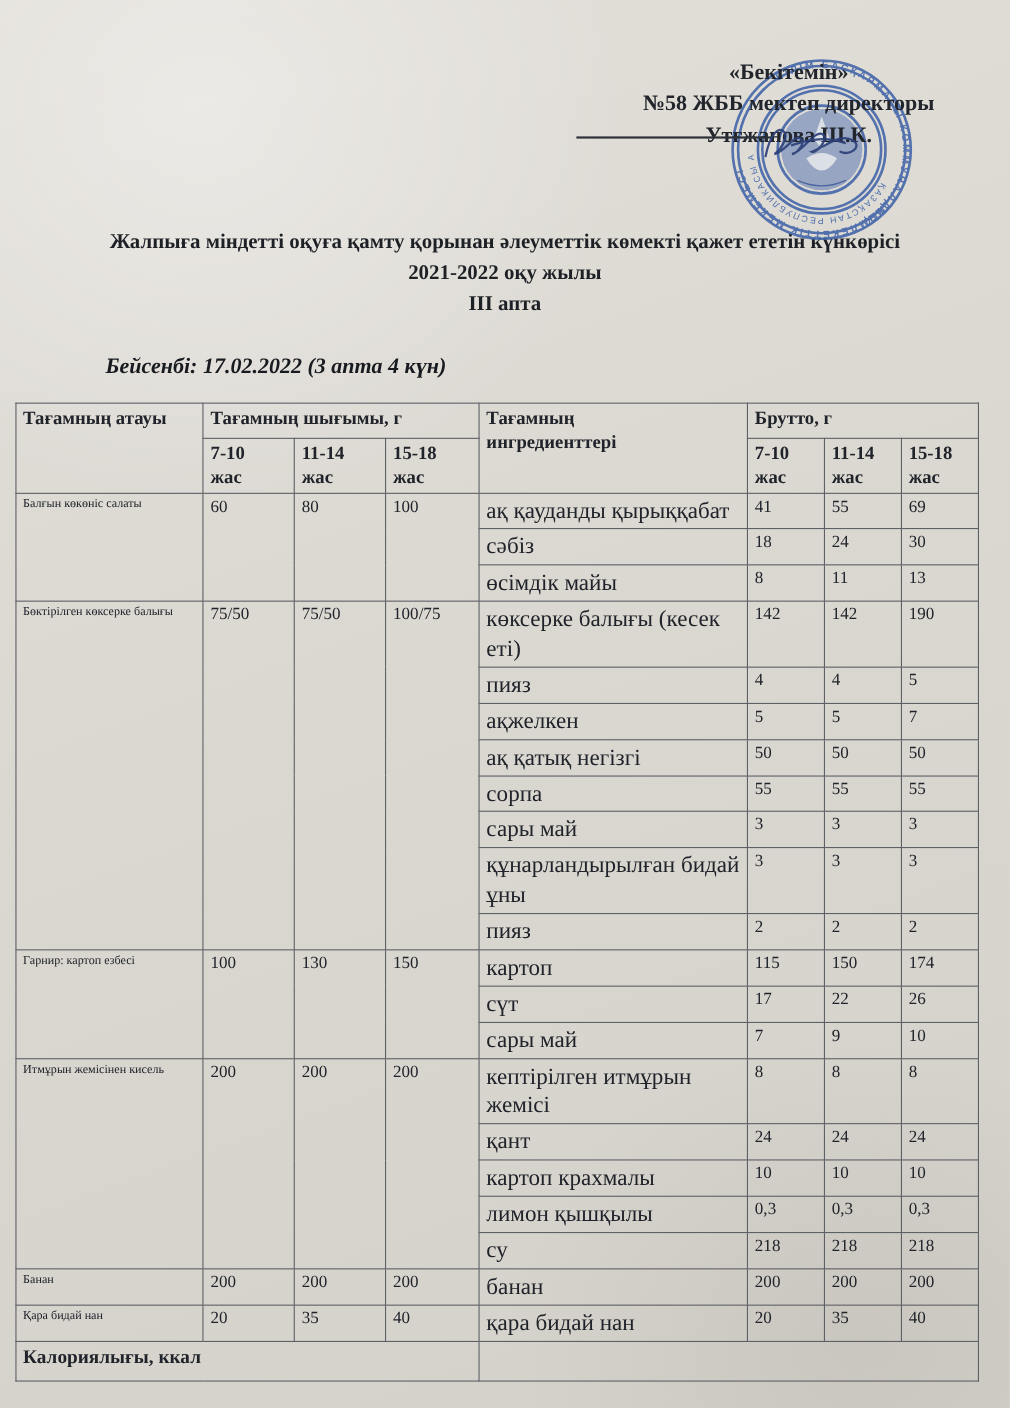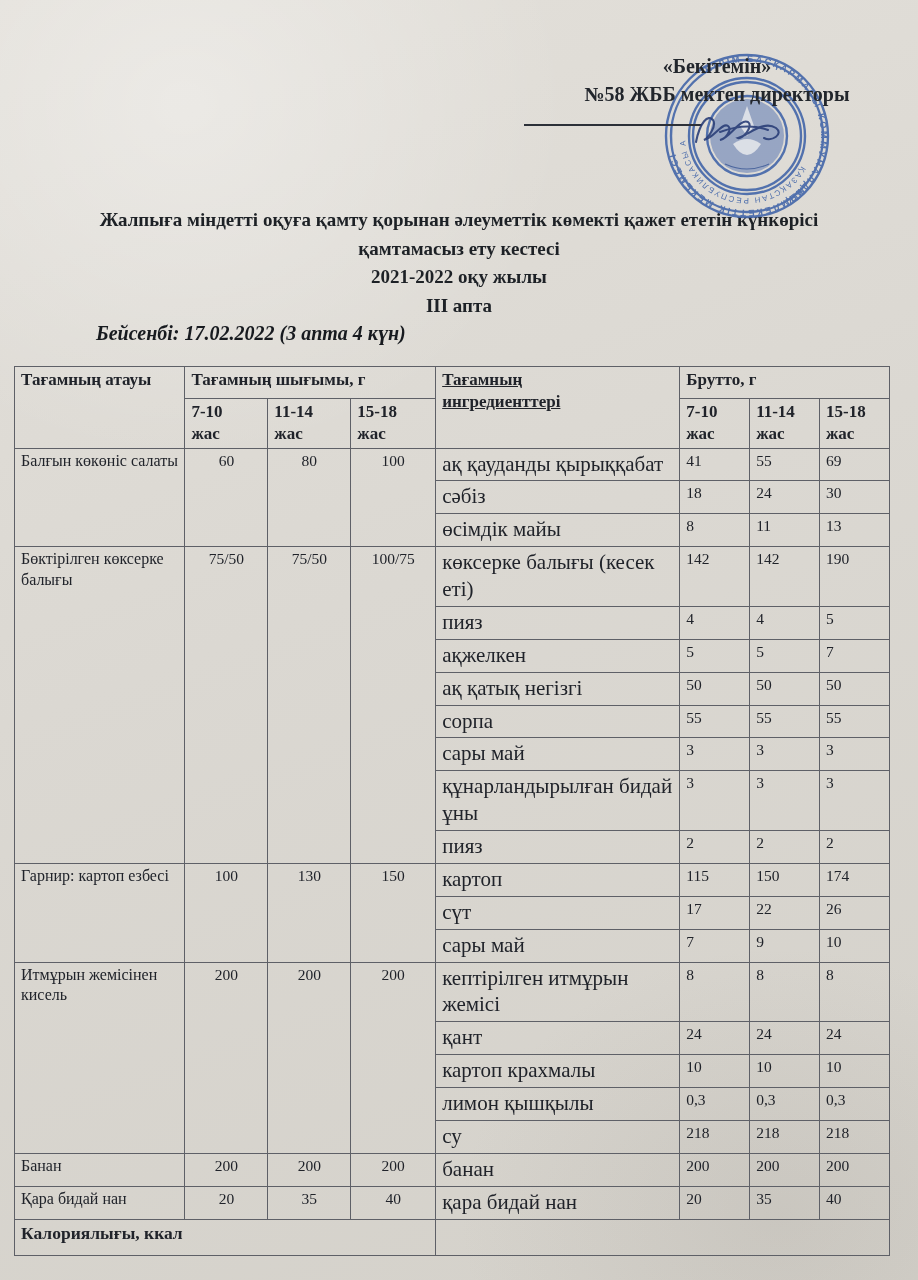--- a/index.html
+++ b/index.html
@@ -128,27 +128,27 @@
     line-height: 1.28;
     background: transparent;
   }
   table.menu th {
     font-weight: bold;
     font-size: 17px;
     text-align: left;
   }
   th.h-name      { width: 182px; }
   th.h-yield     { width: 244px; }
-  th.h-ing       { width: 250px; text-decoration: underline; }
+  th.h-ing       { width: 250px; }
   th.h-brutto    { width: 200px; font-family: Liberation Serif, serif; }
   th.sub-age     { width: 81px; font-size: 16px; }
   th.sub-age-b   { width: 66px; font-size: 16px; }
-  td.c-num       { width: 81px; text-align: center; }
+  td.c-num       { width: 81px; }
   td.c-numb      { width: 66px; }
-  td.dish        { font-size: 16px; }
+  td.dish        { font-size: 11px; }
   td.ing         { font-size: 21px; }
   tr.row-h1 th   { height: 26px; }
   .cal-row td {
     font-weight: bold;
     font-size: 17.5px;
     height: 30px;
     vertical-align: middle;
   }
   .ages-wrap { display: block; }
 </style>
@@ -195,26 +195,26 @@
       <g fill="none" stroke="#2b3f78" stroke-width="2.1" stroke-linecap="round">
         <path d="M6 34 C10 14, 18 6, 23 12 C27 18, 18 30, 14 32 C24 30, 32 14, 38 18 C43 22, 34 32, 30 32 C40 30, 50 10, 58 14 C64 18, 52 32, 48 30 C60 26, 74 12, 86 20 C94 26, 82 34, 74 30"></path>
         <path d="M30 24 C46 18, 62 16, 78 22"></path>
       </g>
     </svg>
   </div>
 
   <div class="approval">
     <span class="ln">«Бекітемін»</span>
     <span class="ln">№58 ЖББ мектеп директоры</span>
+    <span class="ln-sign">Утғжанова Ш.К.</span>
     <div class="sig-rule"></div>
   </div>
 
   <div class="title-block">
     <span class="t-line t-wide">Жалпыға міндетті оқуға қамту қорынан әлеуметтік көмекті қажет ететін күнкөрісі</span>
-    <span class="t-line">қамтамасыз ету кестесі</span>
     <span class="t-line">2021-2022     оқу жылы</span>
     <span class="t-line">III апта</span>
   </div>
 
   <div class="weekday">Бейсенбі: 17.02.2022 (3 апта 4 күн)</div>
 
   <table class="menu">
     <thead>
       <tr class="row-h1">
         <th class="h-name" rowspan="2">Тағамның атауы</th>

